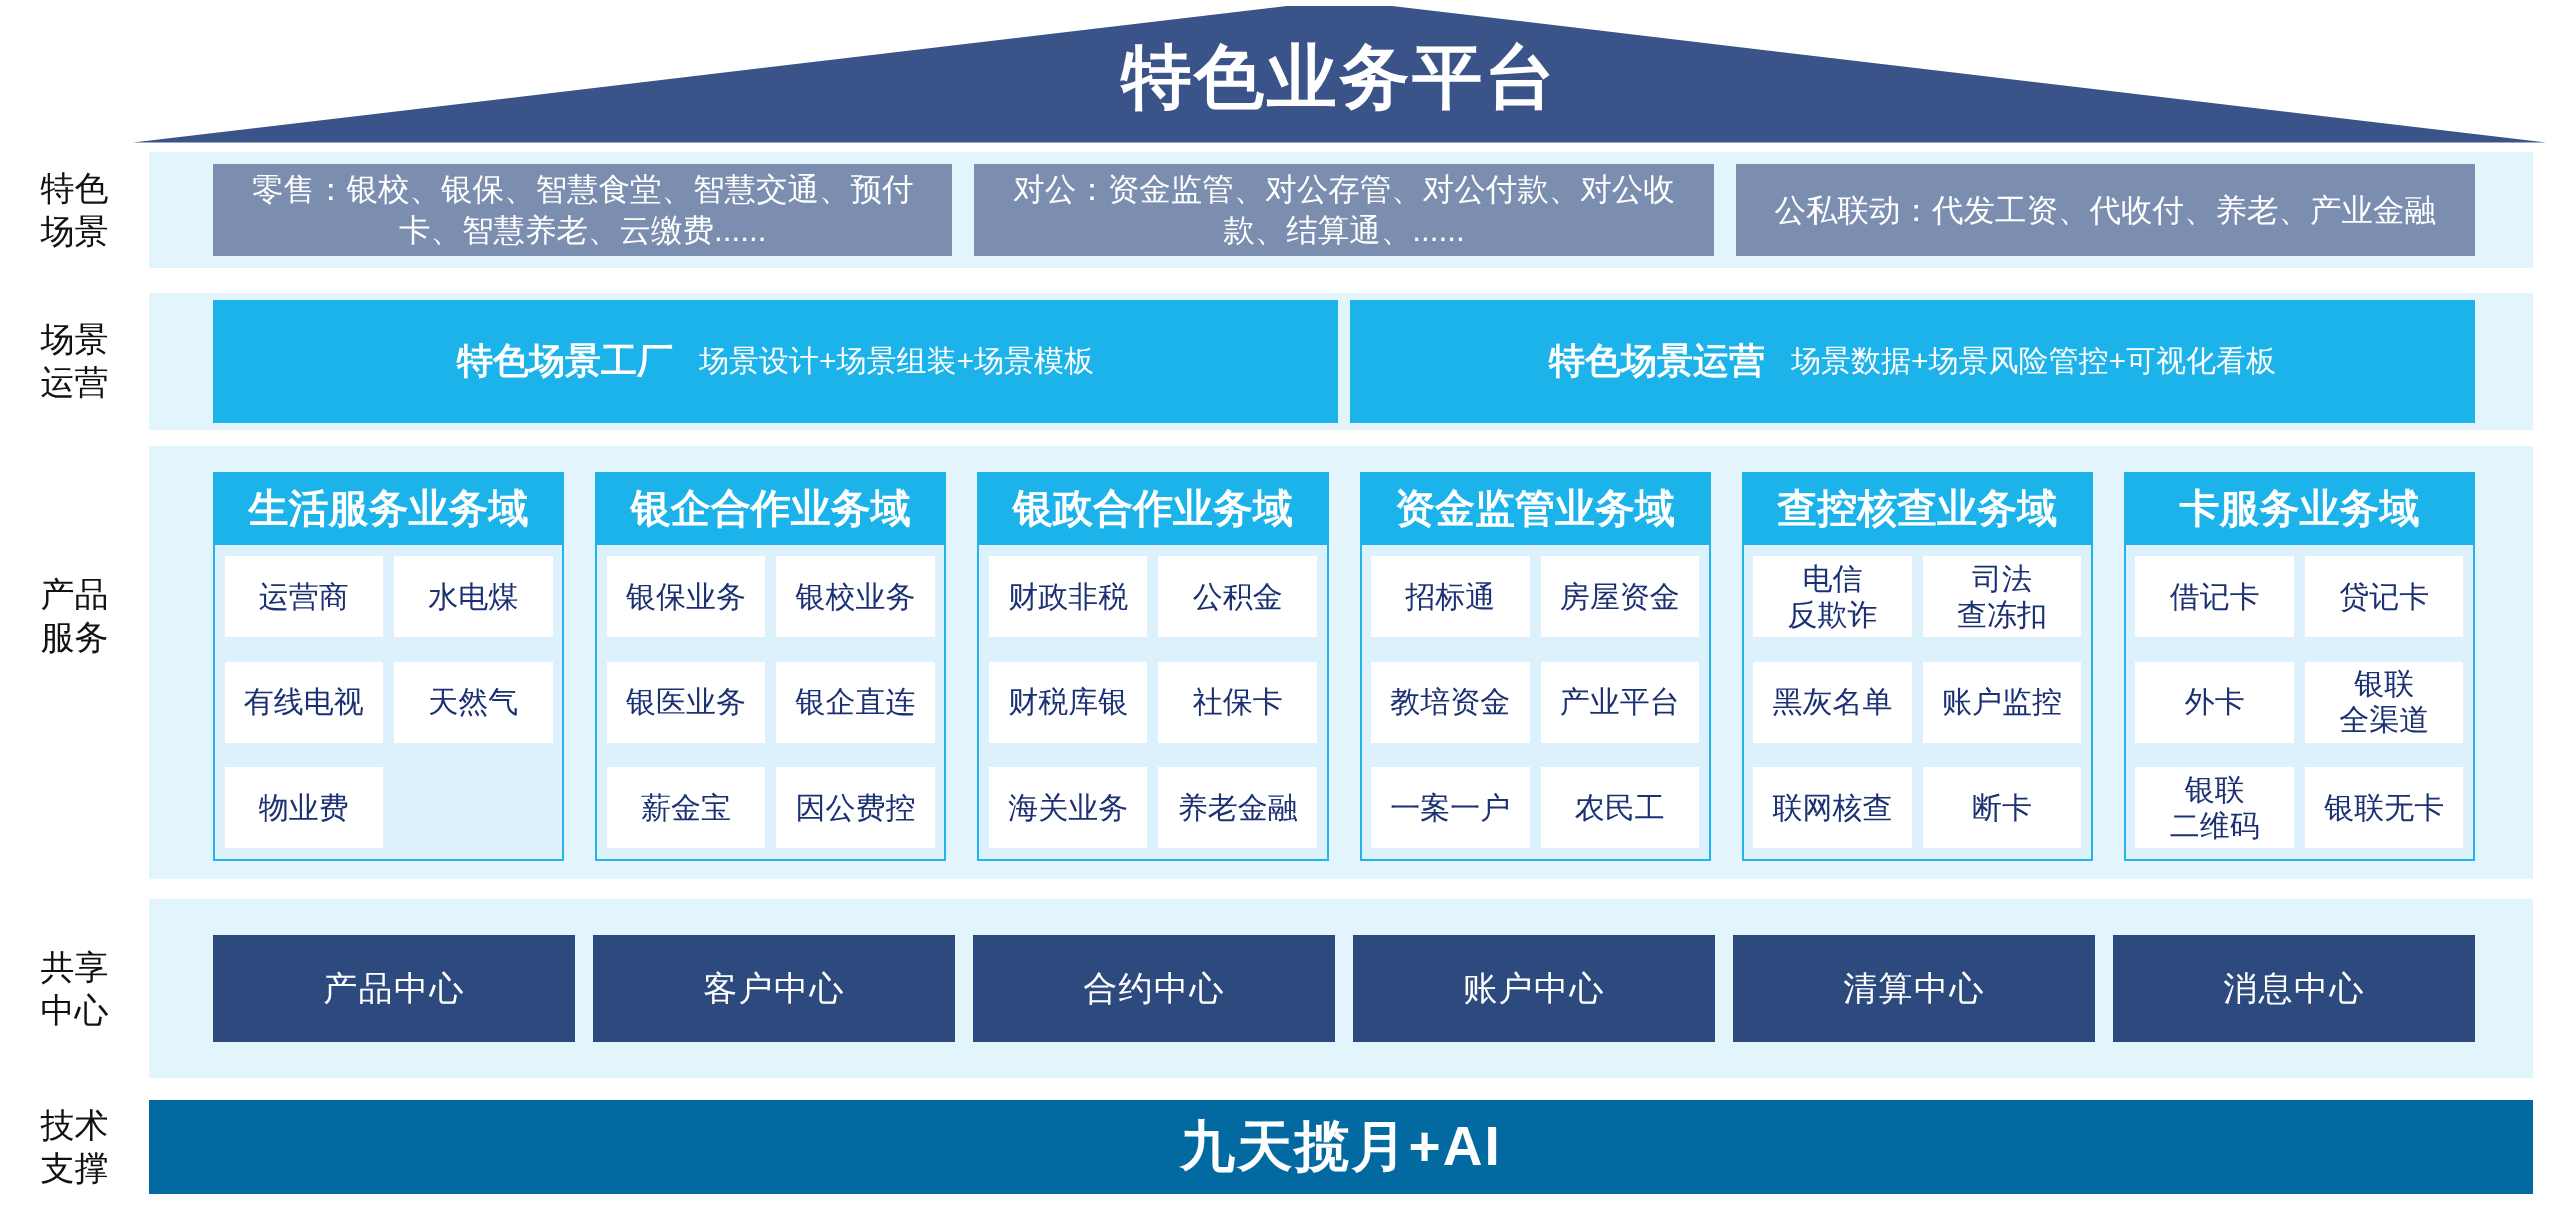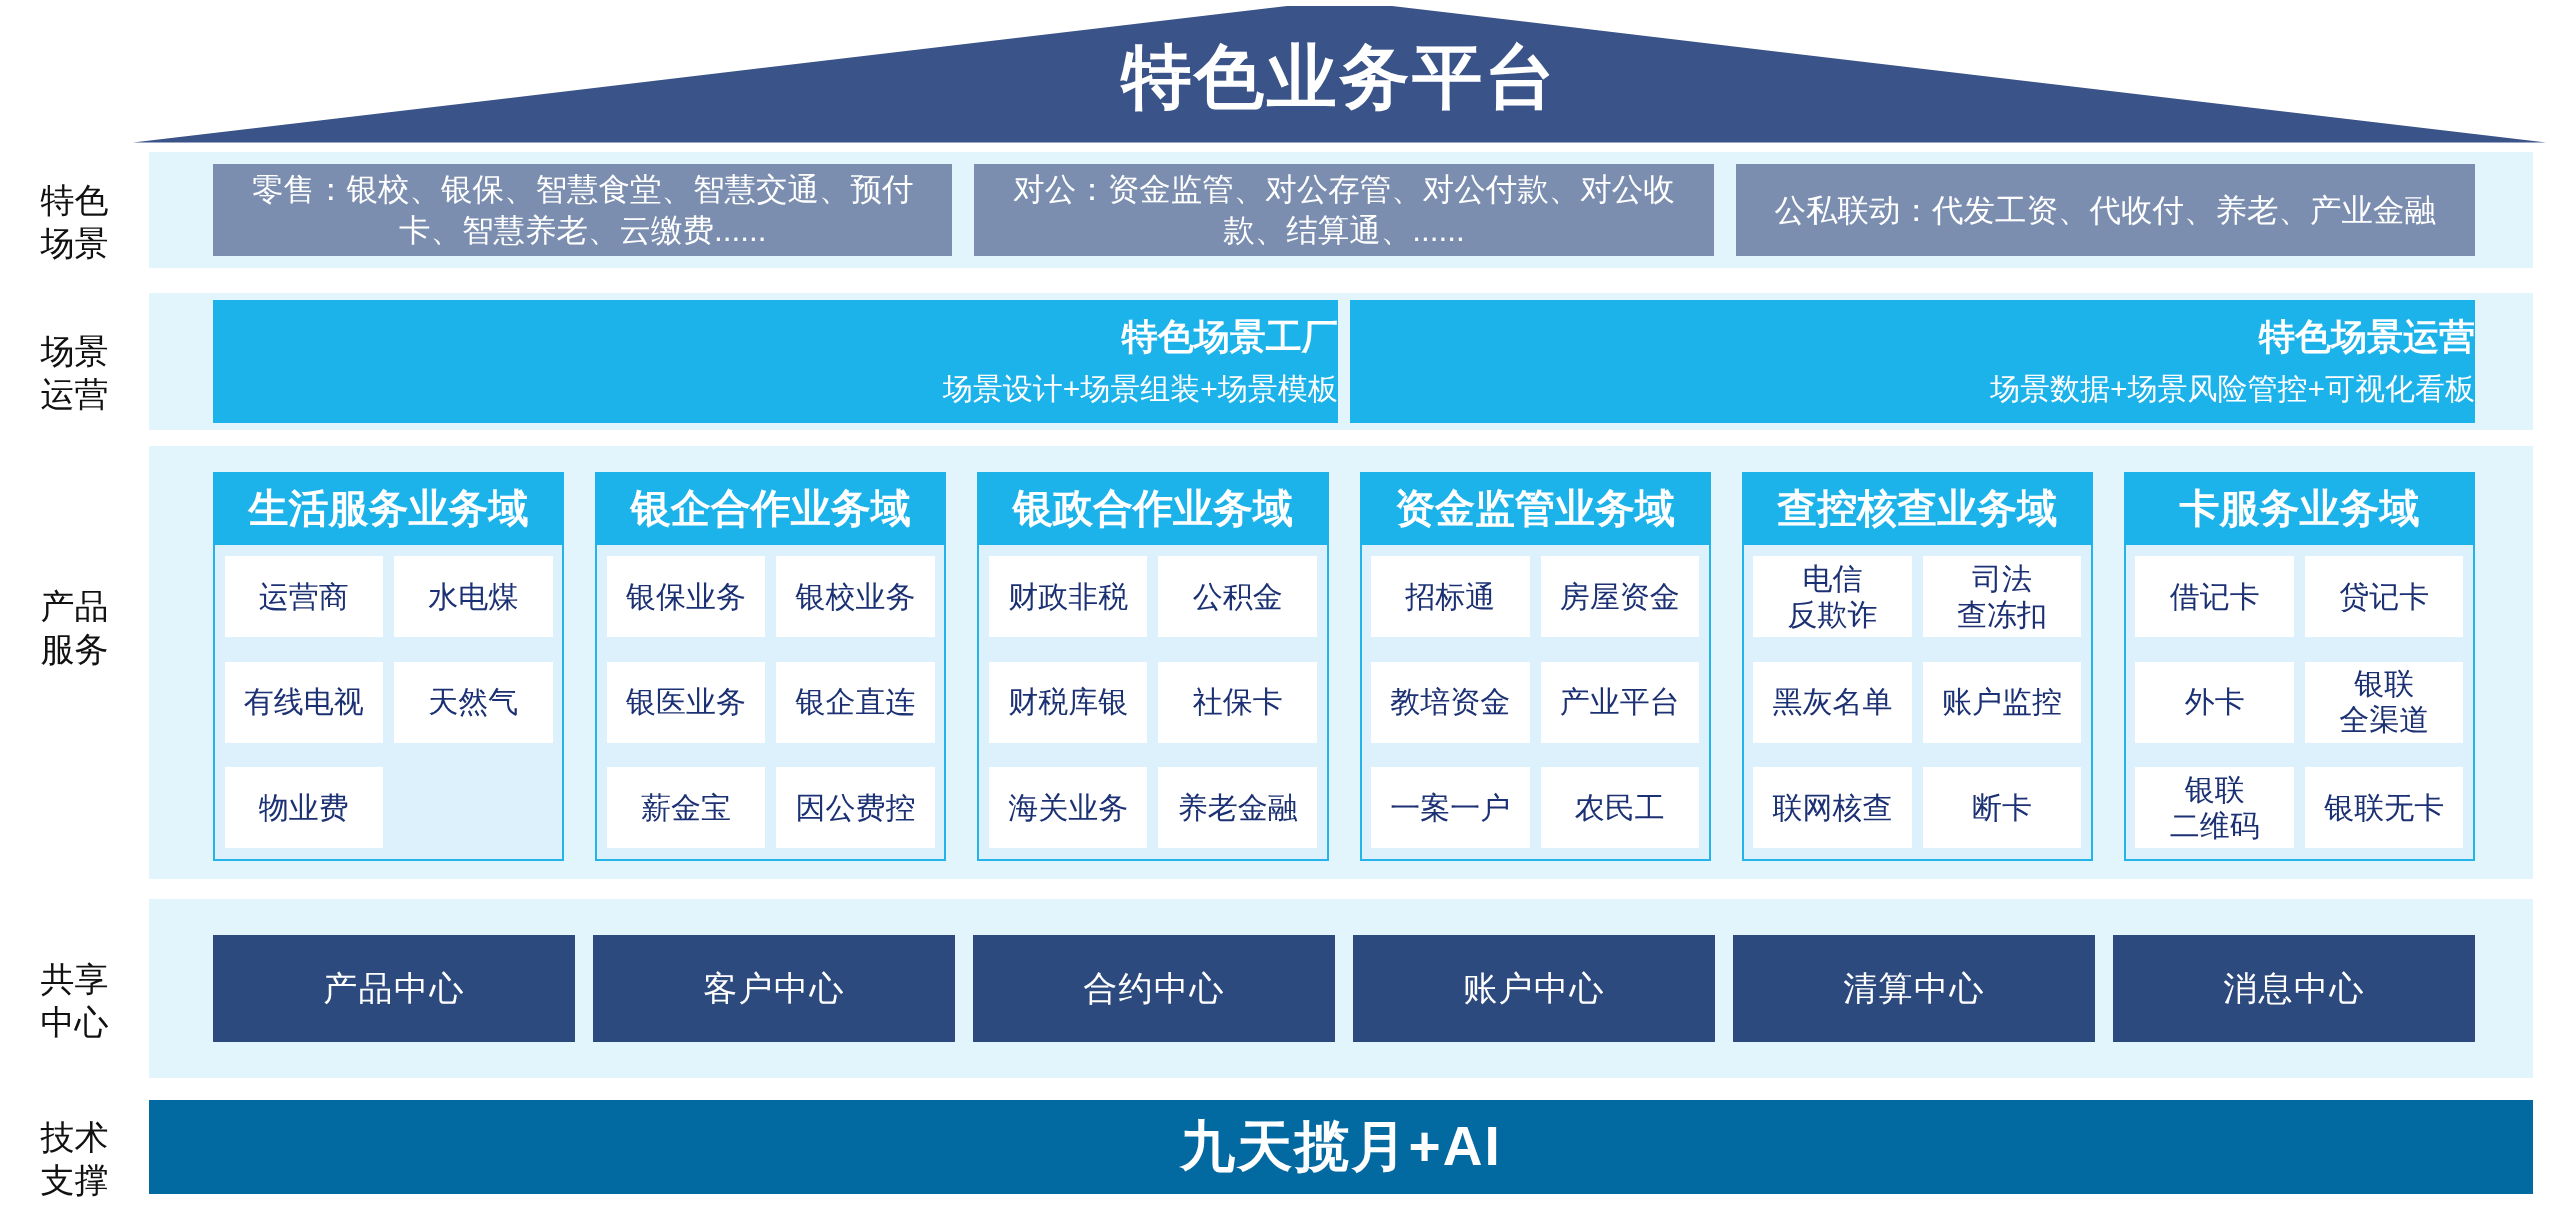--- a/index.html
+++ b/index.html
@@ -22,38 +22,37 @@
     color:#ffffff;font-size:70px;font-weight:bold;
     padding-bottom:18px;letter-spacing:2.7px;
   }
   
   .row-label{
     position:absolute;left:0;width:149px;
     transform:translateY(-50%);
     text-align:center;color:#111111;
     font-size:34px;font-weight:500;line-height:1.26;
     white-space:pre-line;
-    margin-top:12px;
   }
   
   .strip{
     position:absolute;left:149px;width:2384px;
     background:#e2f4fc;
   }
   .strip1{top:152px;height:116px;display:flex;gap:22px;padding:12.3px 58px 0 64px;}
   .gray-box{
     flex:1;height:92px;background:#7b8eb0;
     display:flex;align-items:center;justify-content:center;
     color:#ffffff;font-size:31.5px;line-height:1.3;text-align:center;
     white-space:pre-line;padding:0 6.8px;
   }
   .strip2{top:293px;height:137px;display:flex;gap:12.3px;padding:6.8px 58px 0 64px;}
   .cyan-box{
     flex:1;height:123px;background:#1cb2ea;
-    display:flex;flex-direction:column;align-items:flex-end;justify-content:center;
+    display:flex;flex-direction:row;align-items:center;justify-content:center;
     gap:7px;color:#ffffff;
   }
   .cyan-title{font-size:36px;font-weight:bold;}
   .cyan-sub{font-size:30px;margin-left:19px;}
   .strip3{top:446px;height:433px;display:flex;gap:31px;padding:26px 58px 0 64px;}
   .col{flex:1;display:flex;flex-direction:column;height:389px;}
   .col-header{
     height:73px;background:#1cb2ea;flex:none;
     display:flex;align-items:center;justify-content:center;
     color:#ffffff;font-size:40px;font-weight:bold;white-space:nowrap;

